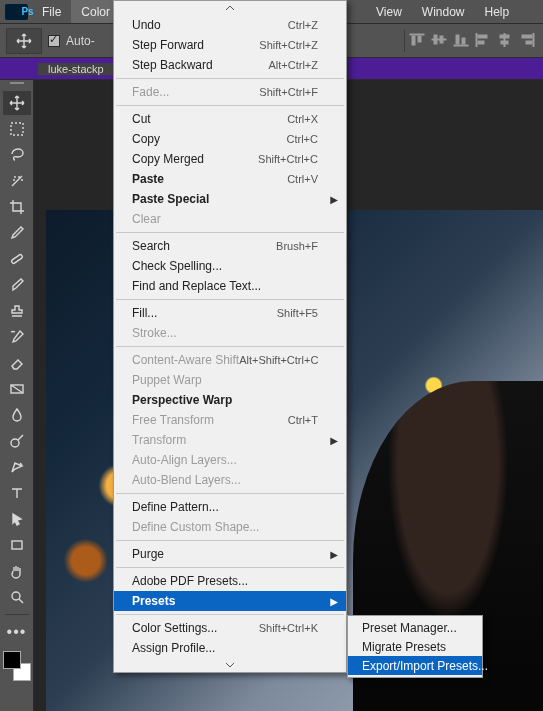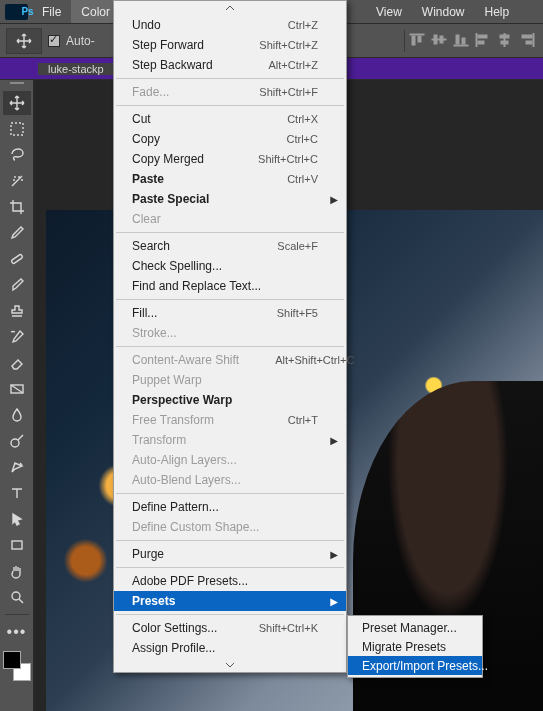--- a/index.html
+++ b/index.html
@@ -121,21 +121,21 @@
     color:#222;
     z-index:50;
     width:234px;
   }
   .menu .scroll-up, .menu .scroll-down {
     height:14px; display:flex; align-items:center; justify-content:center; color:#555;
   }
   .menu-row {
     height:20px; display:flex; align-items:center;
     padding: 0 28px 0 18px;
-    position:relative; white-space:nowrap;gap:36px;
+    position:relative; white-space:nowrap;
   }
   .menu-row.highlight { background:#0a64c2; color:#fff; }
   .menu-row .lbl { flex:0 0 auto; }
   .menu-row .accel { margin-left:auto; color:#555; font-size:11px; }
   .menu-row.bold .lbl { font-weight:700; }
   .menu-row .sub { position:absolute; right:8px; font-size:10px; color:#333; }
   .menu-row.highlight .sub, .menu-row.highlight .accel { color:#fff; }
   .menu-row.disabled { color:#9b9b9b; }
   .menu-sep { height:1px; margin:3px 2px; background:#c9c9c9; }
 
@@ -402,21 +402,21 @@
   <div class="menu-row bold">
       <span class="lbl">Paste Special</span>
       <span class="sub">▶</span>
     </div>
   <div class="menu-row disabled">
       <span class="lbl">Clear</span>
     </div>
   <div class="menu-sep"></div>
   <div class="menu-row">
       <span class="lbl">Search</span>
-      <span class="accel">Scale+F</span>
+      <span class="accel">Brush+F</span>
     </div>
   <div class="menu-row">
       <span class="lbl">Check Spelling...</span>
     </div>
   <div class="menu-row">
       <span class="lbl">Find and Replace Text...</span>
     </div>
   <div class="menu-sep"></div>
   <div class="menu-row">
       <span class="lbl">Fill...</span>

